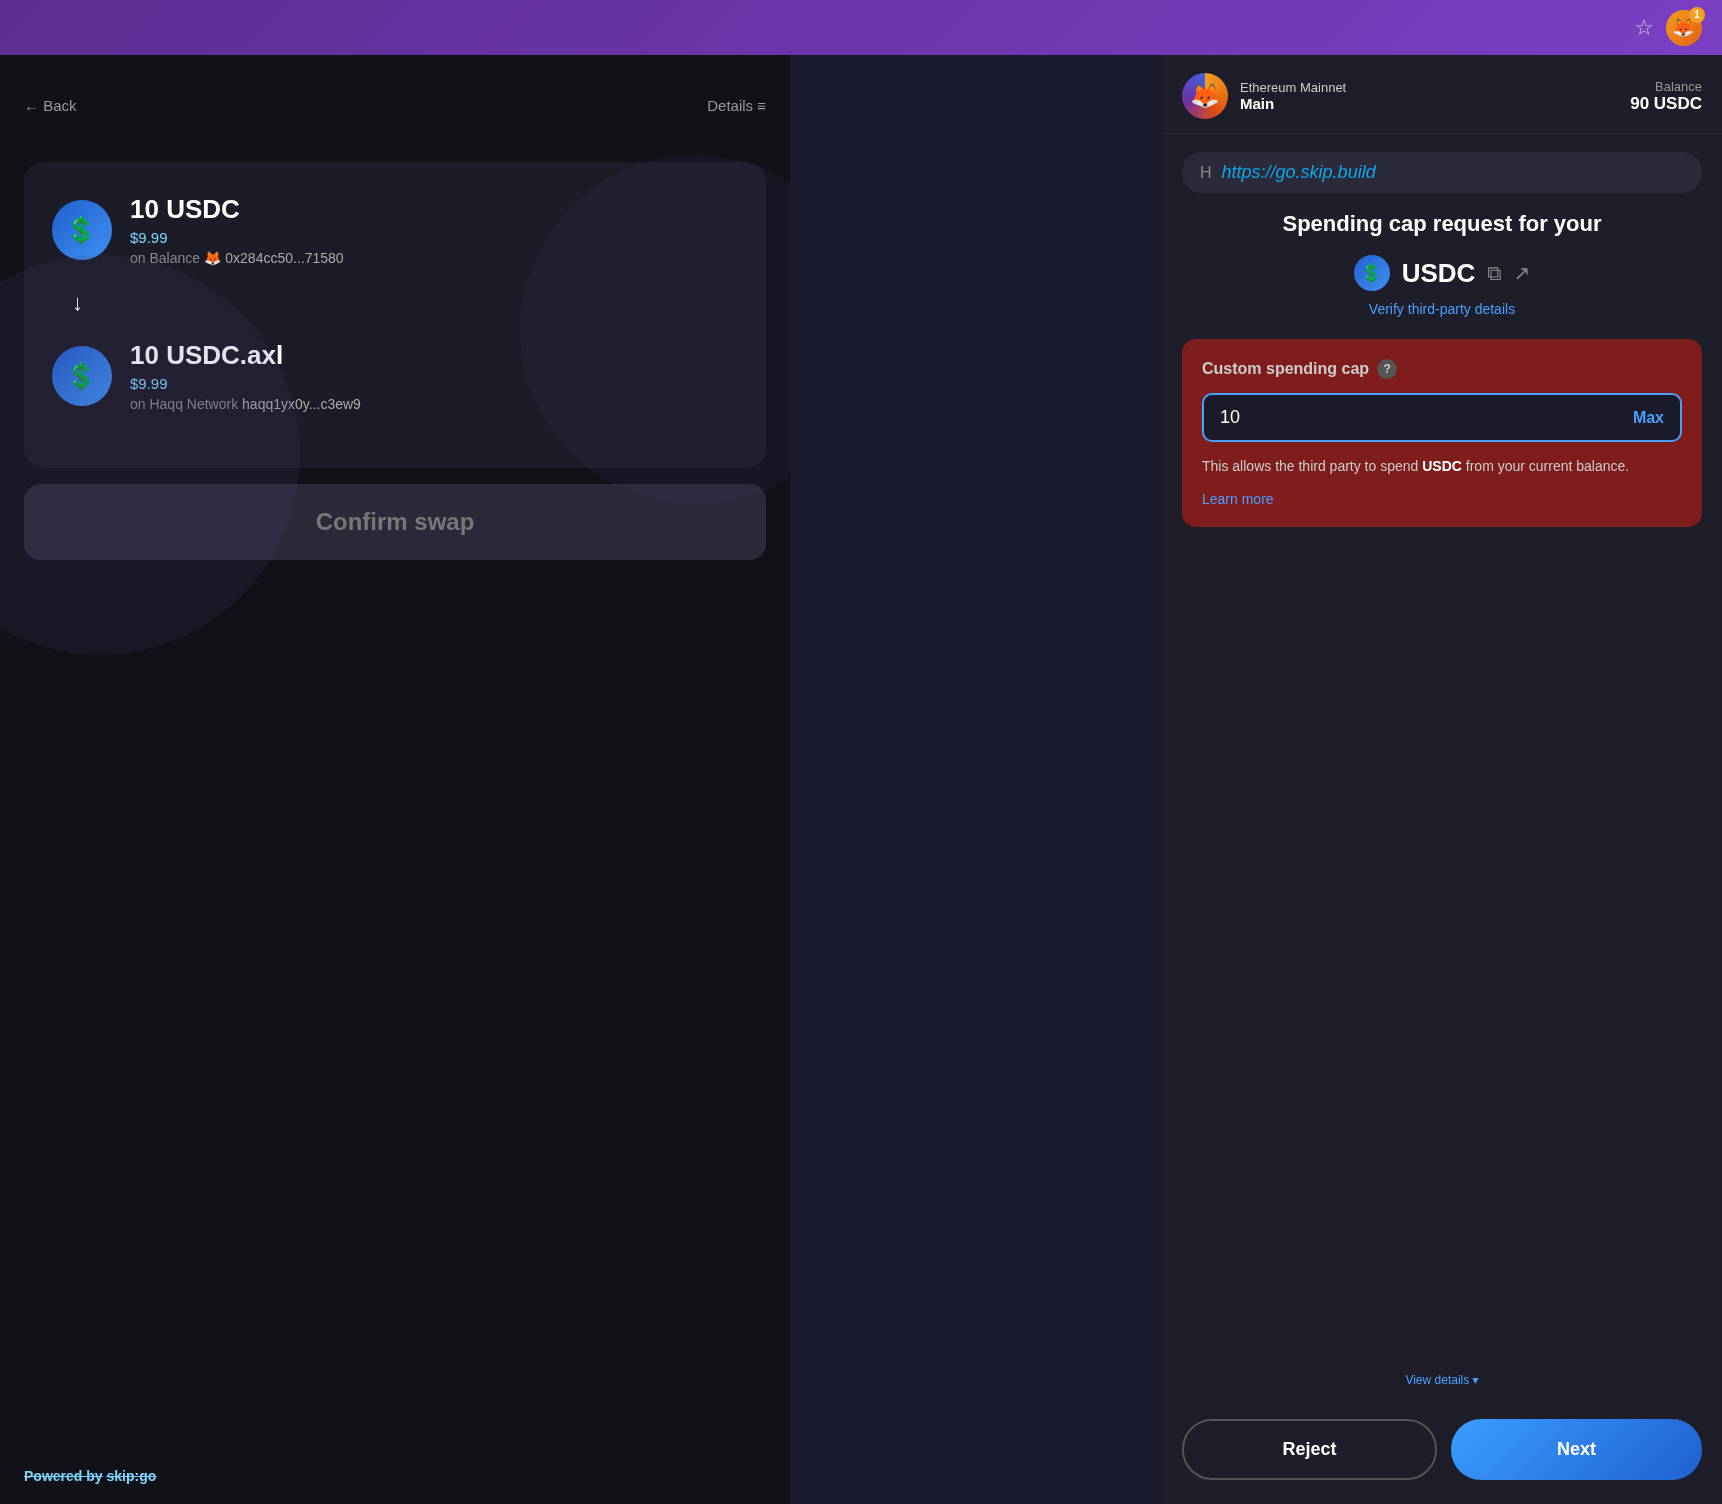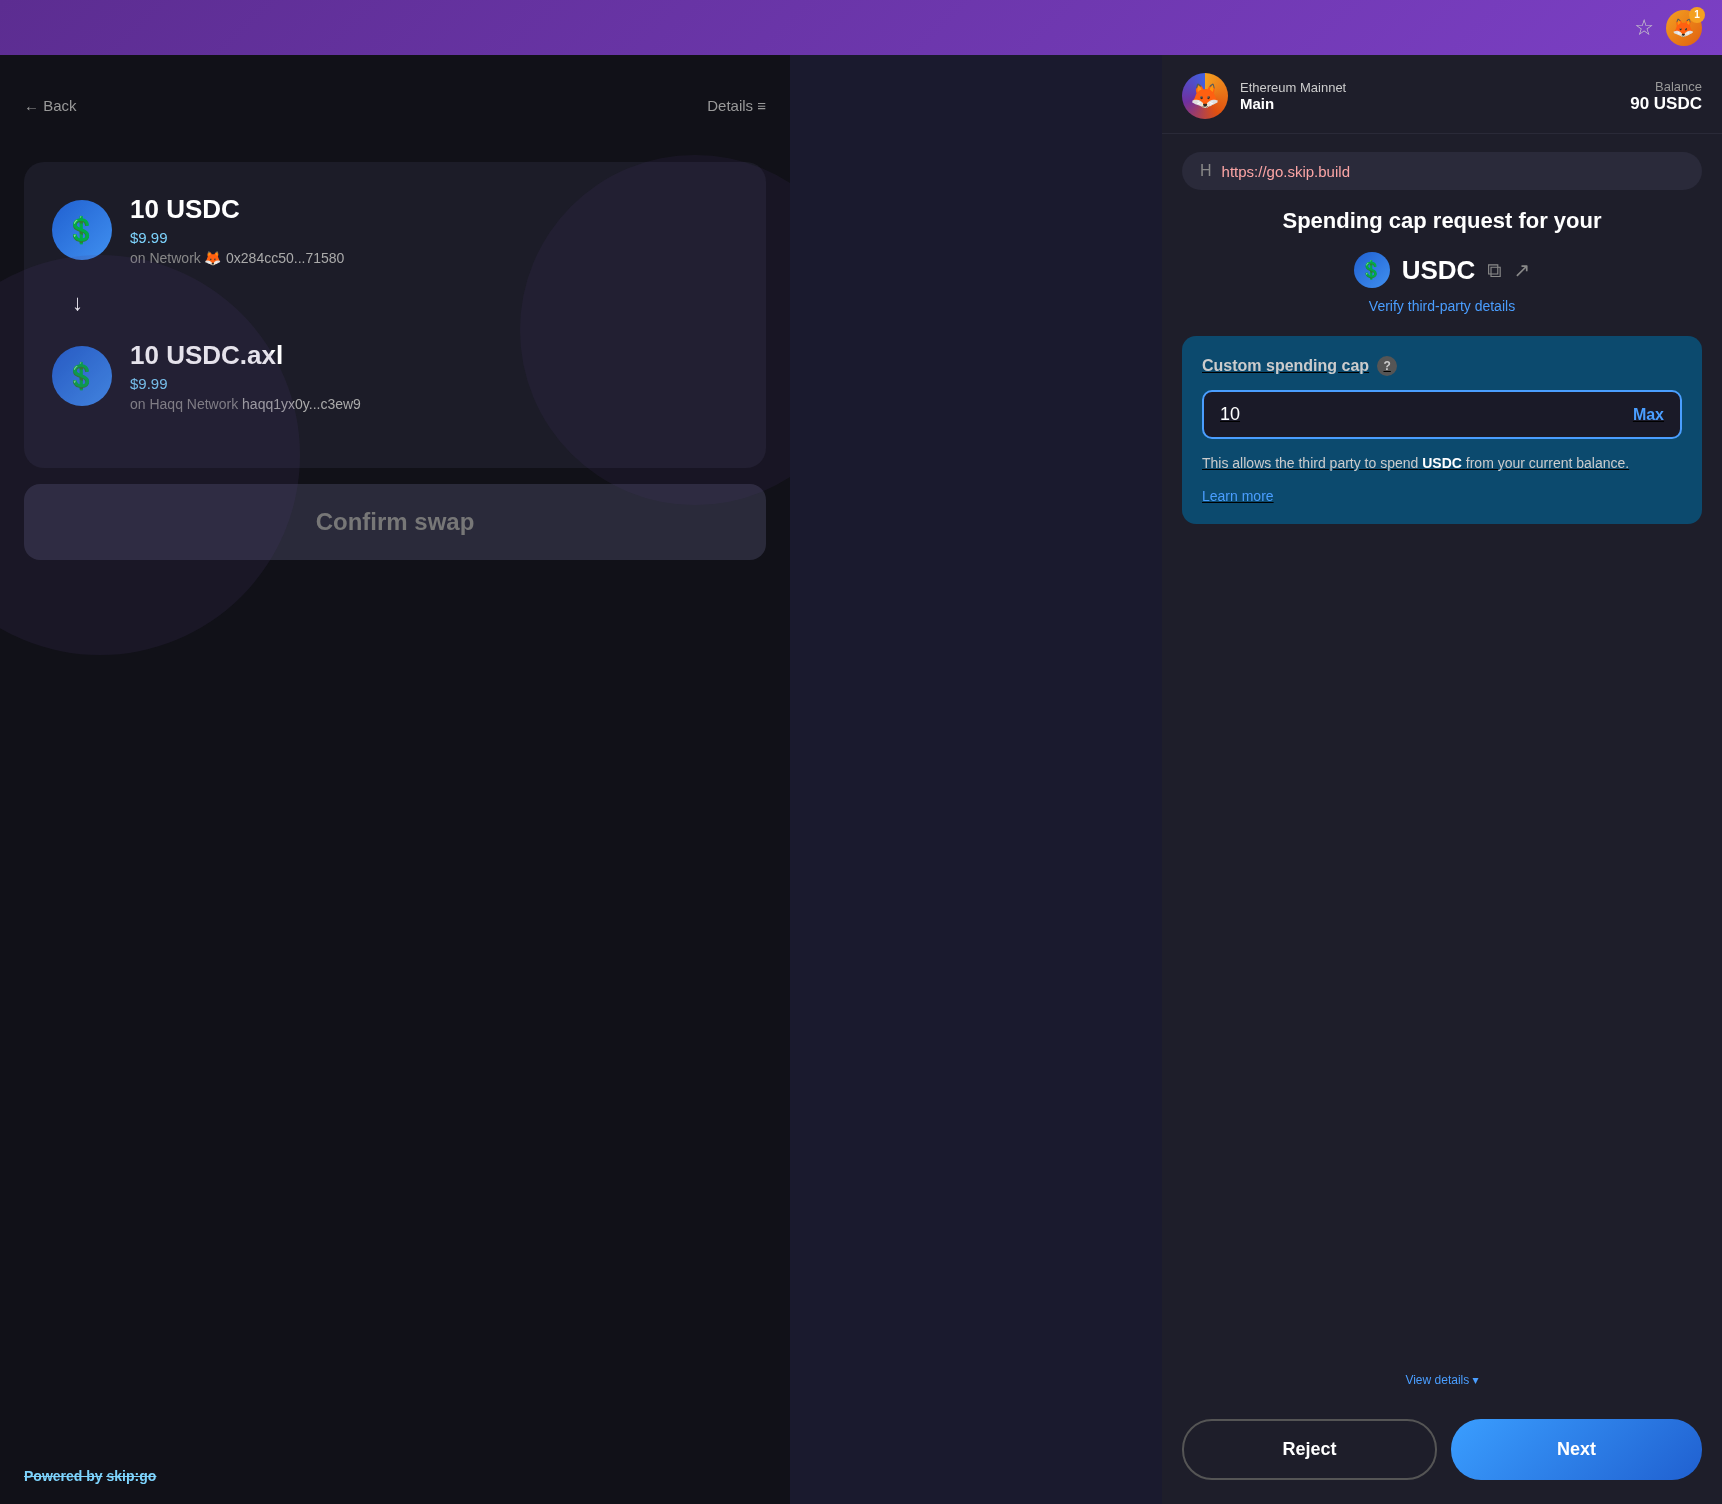--- a/index.html
+++ b/index.html
@@ -247,22 +247,23 @@
       padding: 10px 18px;
       display: flex; align-items: center; gap: 10px;
     }
 
     .url-bar .url-icon {
       color: #888;
       font-size: 16px;
     }
 
     .url-bar .url-text {
-      color: #fca5a5;
-      font-size: 15px;
+      color: #0ea5e9;
+      font-size: 18px;
+      font-style: italic;
     }
 
     
     .popup-content {
       padding: 0 20px;
       flex: 1;
     }
 
     .spending-title {
       color: white;
@@ -303,25 +304,24 @@
     .verify-link {
       text-align: center;
       color: #4a9eff;
       font-size: 14px;
       margin-bottom: 22px;
       cursor: pointer;
     }
 
     
     .cap-box {
-      background: #0c4a6e;
+      background: #7f1d1d;
       border-radius: 14px;
       padding: 20px;
       margin-bottom: 20px;
-      text-decoration: underline;
     }
 
     .cap-label {
       color: #ccc;
       font-size: 16px;
       font-weight: 600;
       margin-bottom: 14px;
       display: flex; align-items: center; gap: 8px;
     }
 
@@ -453,21 +453,21 @@
   <div class="swap-card">
 
     <div class="swap-from">
       <div class="token-icon">
         <span style="color:white;font-size:26px;">💲</span>
       </div>
       <div class="swap-info">
         <h2>10 USDC</h2>
         <div class="usd-value">$9.99</div>
         <div class="chain-info">
-          <span>on Network</span>
+          <span>on Balance</span>
           <span>🦊</span>
           <span class="address">0x284cc50...71580</span>
         </div>
       </div>
     </div>
 
     <div class="arrow-down">↓</div>
 
     <div class="swap-from">
       <div class="token-icon">

